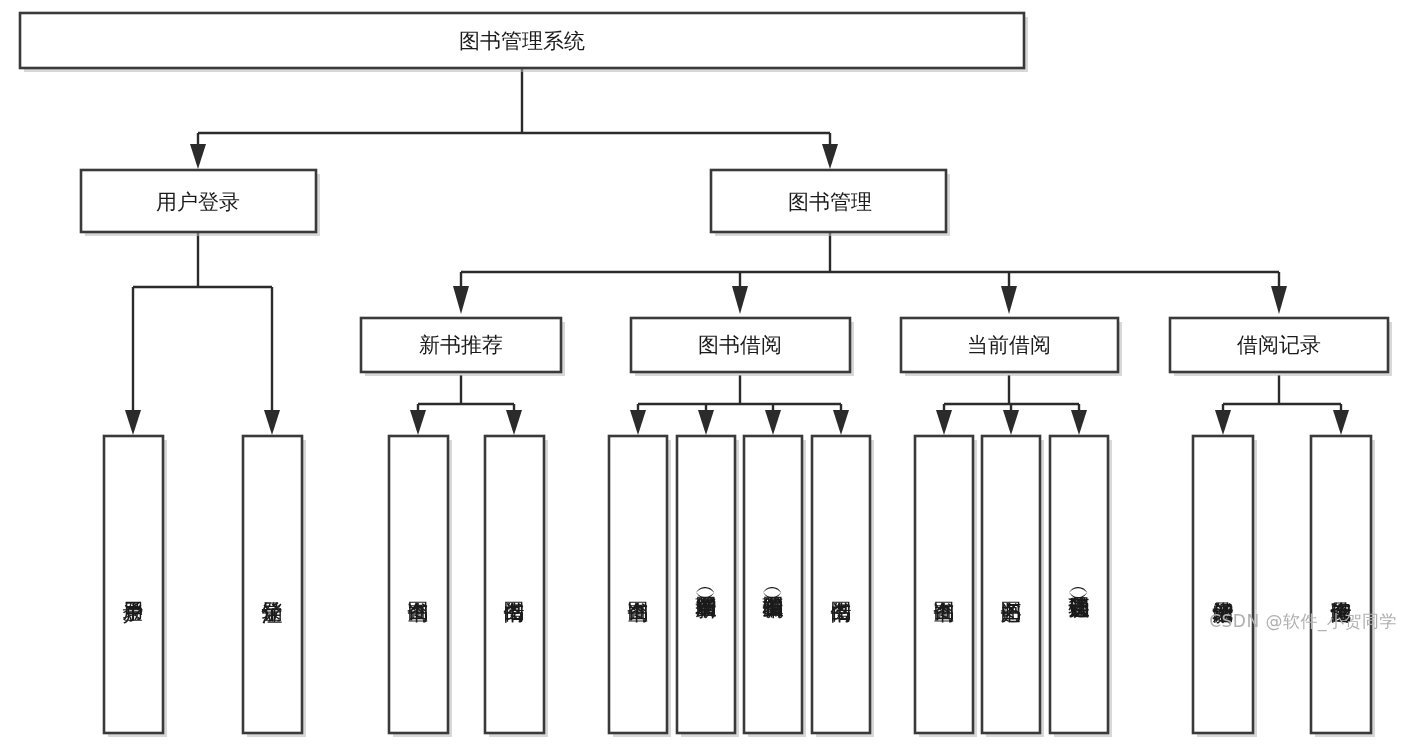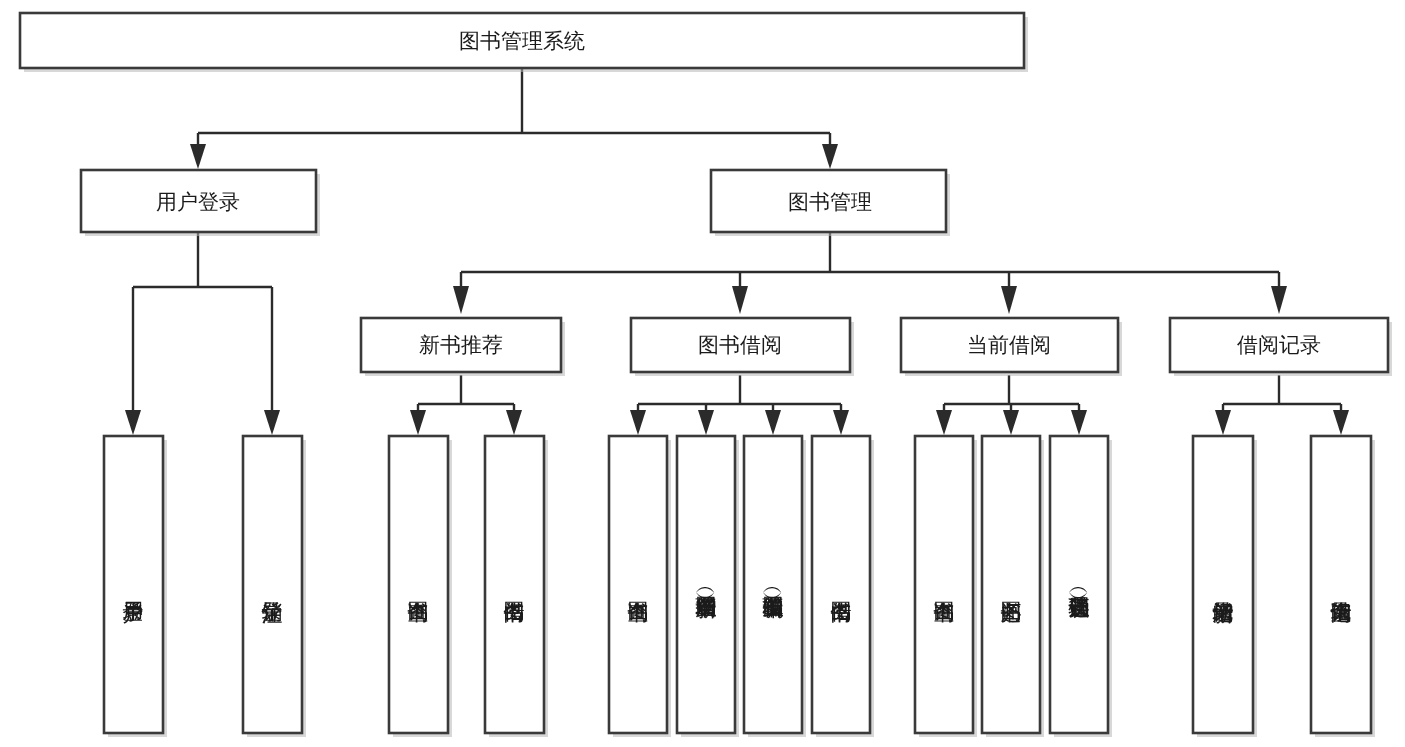--- a/index.html
+++ b/index.html
@@ -248,14 +248,15 @@
       <text class="node-label-v" x="1223" y="585">新增借阅记录</text>
     </g>
     <g>
       <rect class="node-shadow" x="1315" y="440" width="60" height="297"></rect>
       <rect class="node-box" x="1311" y="436" width="60" height="297"></rect>
       <text class="node-label-v" x="1341" y="585">查询借阅记录</text>
     </g>
 
   </svg>
 
+  <div class="watermark-text">CSDN @软件_小贺同学</div>
 
 </div>
 
 </body></html>

